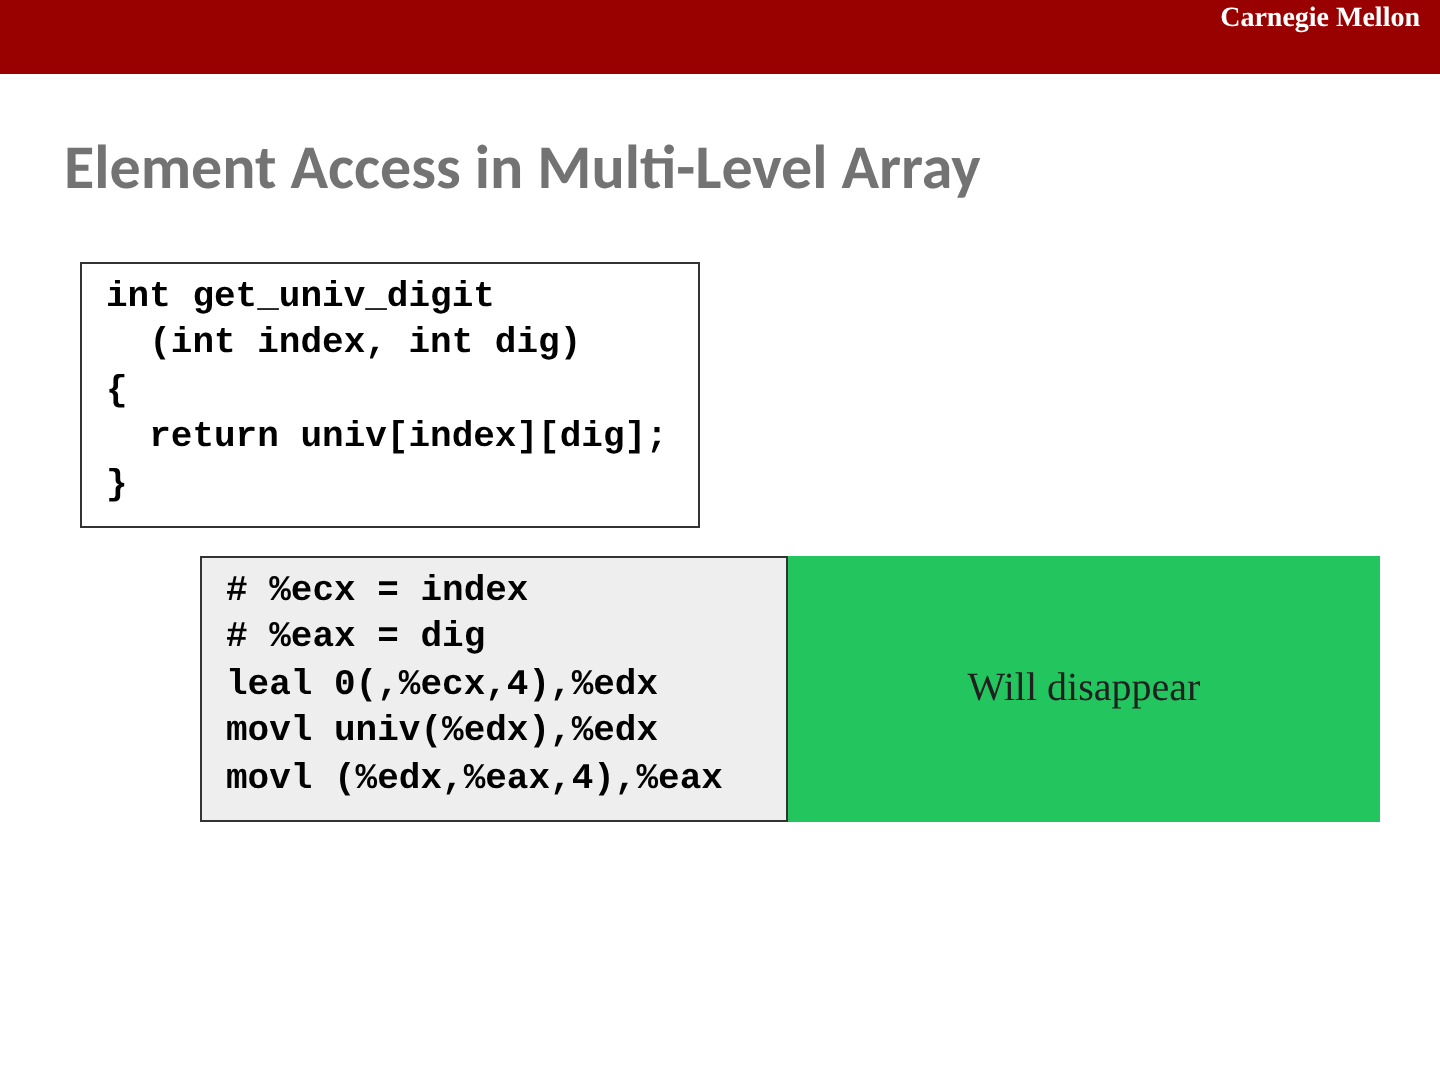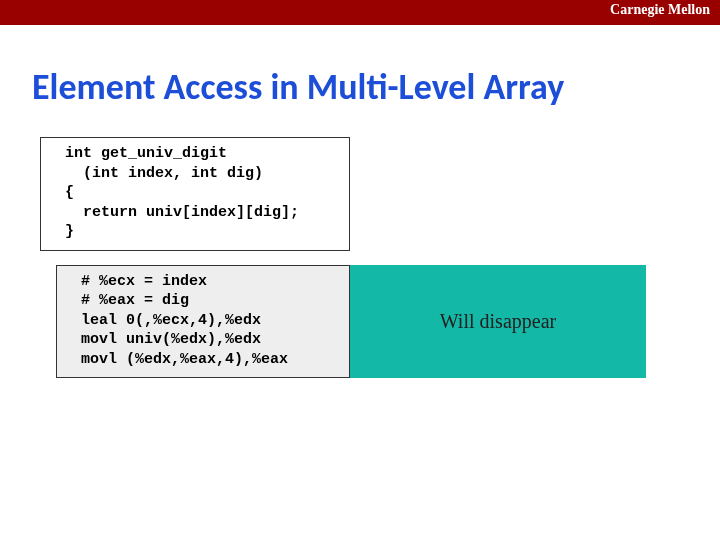--- a/index.html
+++ b/index.html
@@ -6,64 +6,65 @@
   body {
     width: 720px;
     height: 540px;
     background: #ffffff;
     font-family: Calibri, Arial, sans-serif;
     position: relative;
     overflow: hidden;
   }
   .header-bar {
     width: 100%;
-    height: 25px;
+    height: 37px;
     background: #990000;
     position: relative;
   }
   .brand {
     position: absolute;
     right: 10px;
     top: 2px;
     color: #ffffff;
     font-family: Georgia, 'Times New Roman', serif;
     font-weight: bold;
     font-size: 14px;
   }
   .slide-title {
-    margin: 40px 0 28px 32px;
-    font-size: 36px;
+    margin: 28px 0 28px 32px;
+    font-size: 31px;
     font-weight: bold;
-    color: #1d4ed8;
+    color: #737373;
   }
   .code-box {
     border: 1px solid #333;
     background: #ffffff;
     font-family: "Courier New", Courier, monospace;
-    font-size: 15px;
+    font-size: 18px;
     font-weight: bold;
     white-space: pre;
-    padding: 6px 10px 8px 24px;
+    padding: 6px 10px 8px 12px;
     line-height: 1.3;
     color: #000;
   }
   .c-code {
     margin-left: 40px;
     width: 310px;
   }
   .below-row {
     margin-top: 14px;
     margin-left: 56px;
     display: flex;
     align-items: stretch;
   }
   .asm-bg {
     display: flex;
-    background: #14b8a6;
+    background: #22c55e;
     width: 590px;
+    margin-left: 44px;
   }
   .asm-code {
     border: 1px solid #333;
     background: #eeeeee;
     flex: 0 0 auto;
     width: 294px;
   }
   .callout {
     flex: 1;
     display: flex;

